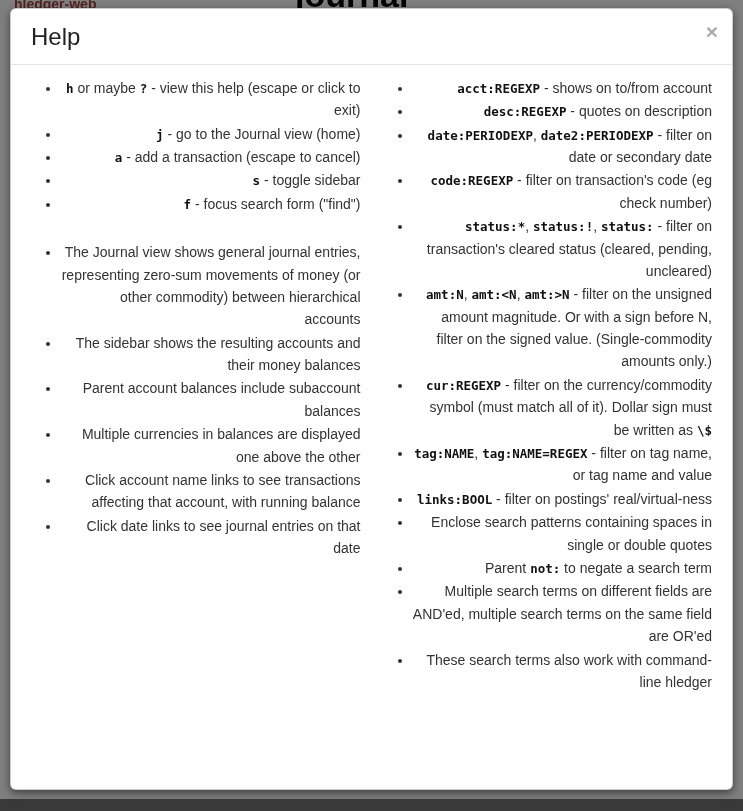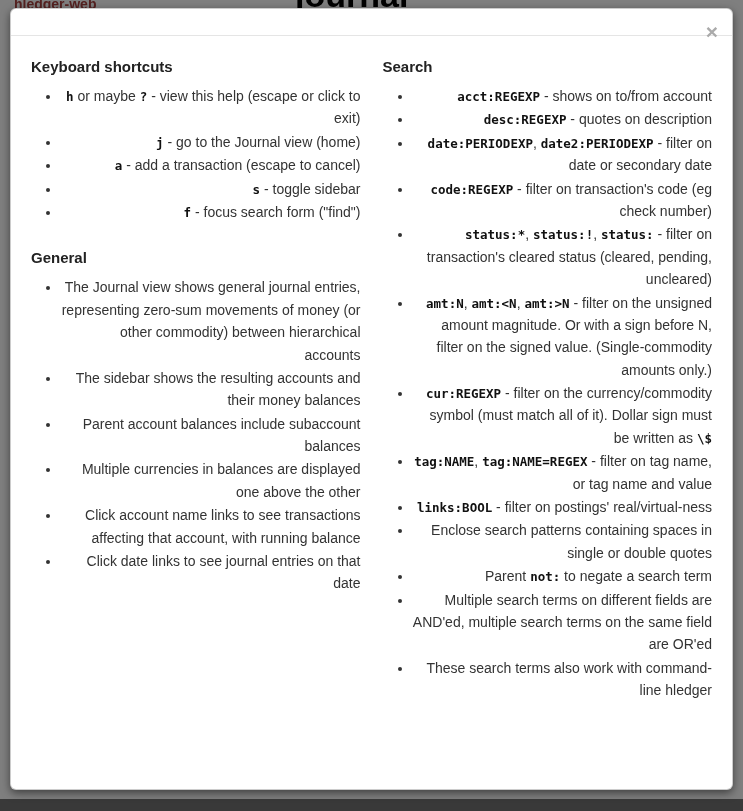--- a/index.html
+++ b/index.html
@@ -140,43 +140,41 @@
     <span class="page-title">journal</span>
   </div>
   <div class="page-bottom"></div>
 </div>
 
 <div class="backdrop"></div>
 
 <div class="modal">
   <div class="modal-header">
     <button class="close">×</button>
+    <div class="modal-title">Help</div>
   </div>
   <div class="modal-body">
     <div class="col">
-      <h4>Keyboard shortcuts</h4>
       <ul>
           <li><span class="code">h</span><span> or maybe </span><span class="code">?</span><span> - view this help (escape or click to exit)</span></li>
           <li><span class="code">j</span><span> - go to the Journal view (home)</span></li>
           <li><span class="code">a</span><span> - add a transaction (escape to cancel)</span></li>
           <li><span class="code">s</span><span> - toggle sidebar</span></li>
           <li><span class="code">f</span><span> - focus search form ("find")</span></li>
         </ul>
-      <h4>General</h4>
       <ul>
           <li><span>The Journal view shows general journal entries, representing zero-sum movements of money (or other commodity) between hierarchical accounts</span></li>
           <li><span>The sidebar shows the resulting accounts and their money balances</span></li>
           <li><span>Parent account balances include subaccount balances</span></li>
           <li><span>Multiple currencies in balances are displayed one above the other</span></li>
           <li><span>Click account name links to see transactions affecting that account, with running balance</span></li>
           <li><span>Click date links to see journal entries on that date</span></li>
         </ul>
     </div>
     <div class="col">
-      <h4>Search</h4>
       <ul>
           <li><span class="code">acct:REGEXP</span><span> - shows on to/from account</span></li>
           <li><span class="code">desc:REGEXP</span><span> - quotes on description</span></li>
           <li><span class="code">date:PERIODEXP</span><span>, </span><span class="code">date2:PERIODEXP</span><span> - filter on date or secondary date</span></li>
           <li><span class="code">code:REGEXP</span><span> - filter on transaction's code (eg check number)</span></li>
           <li><span class="code">status:*</span><span>, </span><span class="code">status:!</span><span>, </span><span class="code">status:</span><span> - filter on transaction's cleared status (cleared, pending, uncleared)</span></li>
           <li><span class="code">amt:N</span><span>, </span><span class="code">amt:&lt;N</span><span>, </span><span class="code">amt:&gt;N</span><span> - filter on the unsigned amount magnitude. Or with a sign before N, filter on the signed value. (Single-commodity amounts only.)</span></li>
           <li><span class="code">cur:REGEXP</span><span> - filter on the currency/commodity symbol (must match all of it). Dollar sign must be written as </span><span class="code">\$</span></li>
           <li><span class="code">tag:NAME</span><span>, </span><span class="code">tag:NAME=REGEX</span><span> - filter on tag name, or tag name and value</span></li>
           <li><span class="code">links:BOOL</span><span> - filter on postings' real/virtual-ness</span></li>

